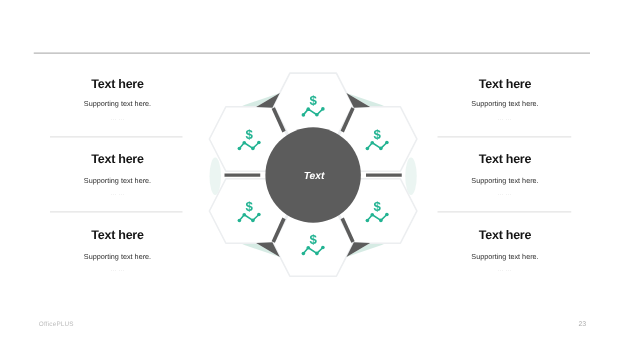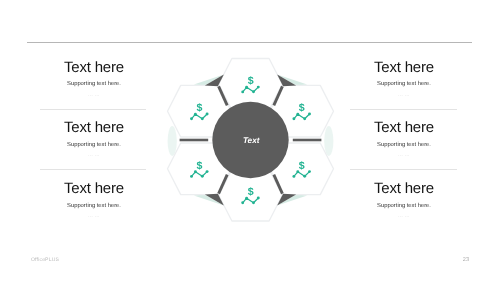--- a/index.html
+++ b/index.html
@@ -1,20 +1,20 @@
 <!DOCTYPE html>
 <html><head>
 <meta charset="utf-8">
 <style>
   html,body{margin:0;padding:0;}
   body{width:500px;height:281px;background:#ffffff;font-family:"Liberation Sans",sans-serif;overflow:hidden;-webkit-font-smoothing:antialiased;text-rendering:geometricPrecision;}
   .slide{position:relative;width:500px;height:281px;background:#fff;}
   .toprule{position:absolute;left:27px;top:42.2px;width:445px;height:1px;background:#b6b6b6;}
   .block{position:absolute;width:160px;text-align:center;}
-  .title{font-size:15px;font-weight:normal;color:#151515;letter-spacing:-0.2px;line-height:9px;}
+  .title{font-size:10px;font-weight:bold;color:#151515;letter-spacing:-0.2px;line-height:9px;}
   .sub{font-size:5.8px;color:#303030;line-height:7px;margin-top:9.5px;}
   .tiny{font-size:4.2px;color:#cfcfcf;line-height:5px;margin-top:3.6px;letter-spacing:.45px;}
   .divider{position:absolute;height:1px;background:#e3e3e3;}
   .footer{position:absolute;left:31px;top:257.3px;font-size:5.1px;color:#bdbdbd;letter-spacing:.15px;}
   .pageno{position:absolute;right:31px;top:257.3px;font-size:5.6px;color:#adadad;}
   .diagram{position:absolute;left:0;top:0;}
 </style>
 </head>
 <body>
 

